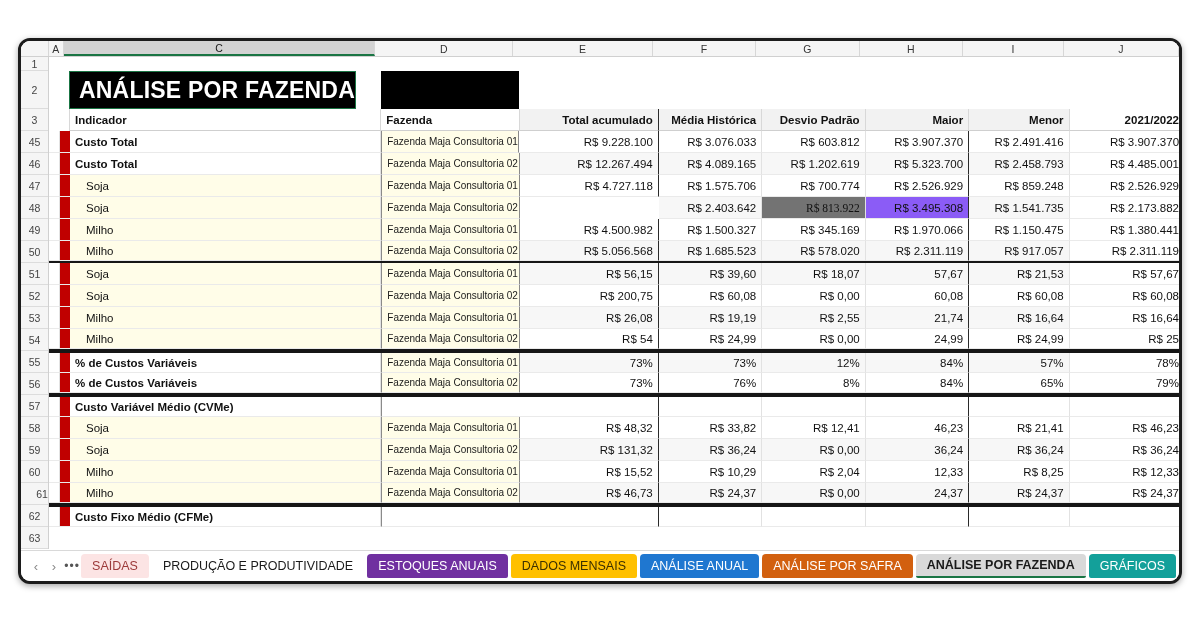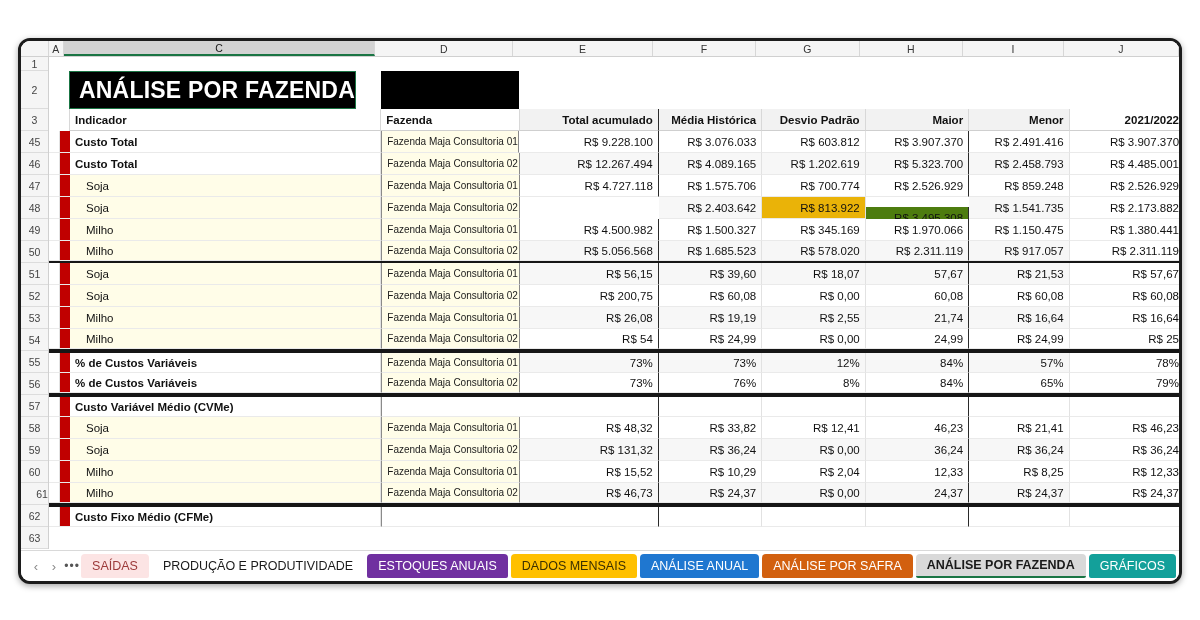--- a/index.html
+++ b/index.html
@@ -314,22 +314,22 @@
           <div class="cell c-I num" style="background: rgb(255, 255, 255);">R$ 859.248</div>
           <div class="cell c-J num" style="background: rgb(255, 255, 255);">R$ 2.526.929</div>
         </div>
         <div class="row drow">
           <div class="cell c-A" style="background: rgb(255, 255, 255);"></div>
           <div class="cell c-B"></div>
           <div class="cell c-C lbl-indent" style="background: rgb(255, 253, 232);">Soja</div>
           <div class="cell c-D farm" style="background: rgb(255, 253, 232);">Fazenda Maja Consultoria 02</div>
           <div class="cell c-E num heavy-r" style="background: rgb(247, 247, 247); margin-top: 24px;">R$ 7.210.925</div>
           <div class="cell c-F num" style="background: rgb(247, 247, 247);">R$ 2.403.642</div>
-          <div class="cell c-G num" style="background: #eab308;">R$ 813.922</div>
-          <div class="cell c-H num heavy-r" style="background: #4d7c0f; margin-top: 10px;">R$ 3.495.308</div>
+          <div class="cell c-G num" style="background: #737373; font-family: Liberation Serif, serif;">R$ 813.922</div>
+          <div class="cell c-H num heavy-r" style="background: #8b5cf6;">R$ 3.495.308</div>
           <div class="cell c-I num" style="background: rgb(247, 247, 247);">R$ 1.541.735</div>
           <div class="cell c-J num" style="background: rgb(255, 255, 255);">R$ 2.173.882</div>
         </div>
         <div class="row drow">
           <div class="cell c-A" style="background: rgb(255, 255, 255);"></div>
           <div class="cell c-B"></div>
           <div class="cell c-C lbl-indent" style="background: rgb(255, 253, 232);">Milho</div>
           <div class="cell c-D farm" style="background: rgb(255, 253, 232);">Fazenda Maja Consultoria 01</div>
           <div class="cell c-E num heavy-r" style="background: rgb(255, 255, 255);">R$ 4.500.982</div>
           <div class="cell c-F num" style="background: rgb(255, 255, 255);">R$ 1.500.327</div>

